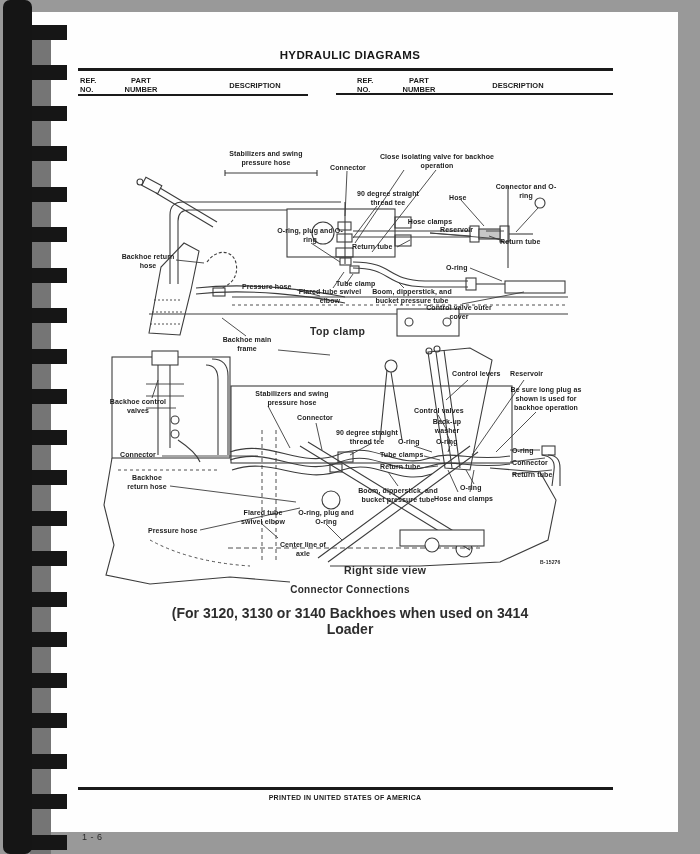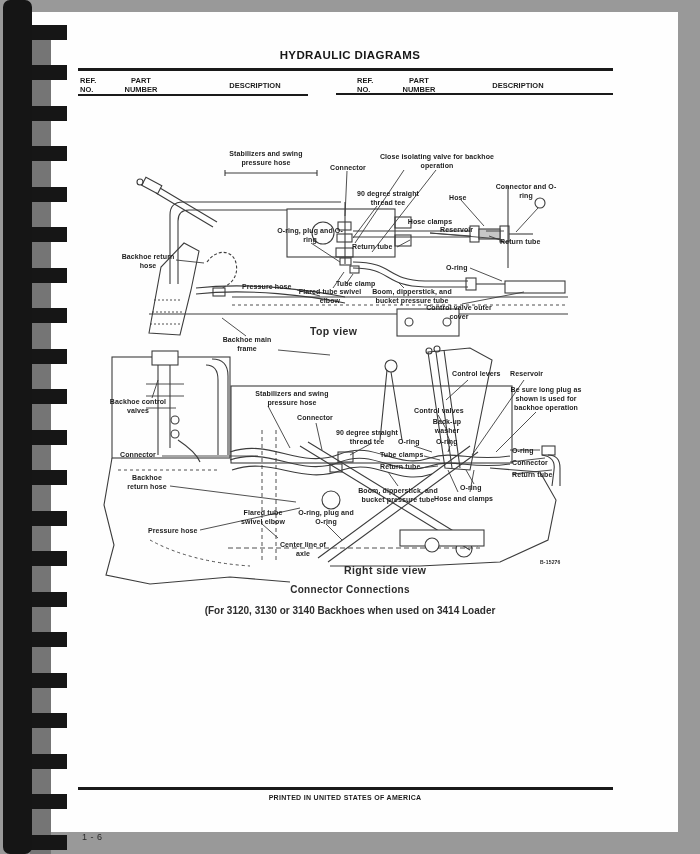--- a/index.html
+++ b/index.html
@@ -21,21 +21,21 @@
     background:repeating-linear-gradient(to bottom,#161616 0 15px,rgba(0,0,0,0) 15px 40.5px);}
   
   .ttl{position:absolute;font-weight:bold;color:#171717;font-size:11.5px;letter-spacing:.4px;text-align:center;}
   .rule{position:absolute;background:#1a1a1a;}
   .th{position:absolute;font-size:7.5px;font-weight:bold;color:#1b1b1b;line-height:1.25;}
   .lbl{position:absolute;font-size:7px;font-weight:bold;color:#1d1d1d;line-height:1.3;text-align:center;letter-spacing:.1px;}
   .lbl.la{text-align:left;}
   .viewcap{position:absolute;font-size:10.5px;font-weight:bold;color:#2b2b2b;letter-spacing:.4px;}
   .figno{position:absolute;font-size:5px;font-weight:bold;color:#2a2a2a;letter-spacing:.2px;}
   .figcap-title{position:absolute;font-size:10px;font-weight:bold;color:#2d2d2d;text-align:center;letter-spacing:.3px;}
-  .figcap-line{position:absolute;font-size:10px;font-weight:bold;color:#2d2d2d;text-align:center;}
+  .figcap-line{position:absolute;font-size:14px;font-weight:bold;color:#2d2d2d;text-align:center;}
   .footer-page{position:absolute;font-size:9px;color:#2a2a2a;letter-spacing:.5px;margin-top:38px;}
   .footer-note{position:absolute;font-size:7px;font-weight:bold;color:#1b1b1b;text-align:center;letter-spacing:.3px;}
   svg{position:absolute;left:0;top:0;}
 </style>
 </head>
 <body>
 
 <div id="root">
   <div class="page"></div>
 
@@ -195,21 +195,21 @@
   <div class="lbl" style="left:276px;top:226px;width:68px;">O-ring, plug and O-ring</div>
   <div class="lbl la" style="left:352px;top:242px;width:56px;">Return tube</div>
   <div class="lbl" style="left:120px;top:252px;width:56px;">Backhoe return hose</div>
   <div class="lbl la" style="left:446px;top:263px;width:36px;">O-ring</div>
   <div class="lbl la" style="left:242px;top:282px;width:64px;">Pressure hose</div>
   <div class="lbl la" style="left:336px;top:279px;width:56px;">Tube clamp</div>
   <div class="lbl" style="left:298px;top:287px;width:64px;">Flared tube swivel elbow</div>
   <div class="lbl" style="left:362px;top:287px;width:100px;">Boom, dipperstick, and bucket pressure tube</div>
   <div class="lbl" style="left:424px;top:303px;width:70px;">Control valve outer cover</div>
   <div class="lbl" style="left:218px;top:335px;width:58px;">Backhoe main frame</div>
-  <div class="viewcap" style="left:310px;top:325px;">Top view</div>
+  <div class="viewcap" style="left:310px;top:325px;">Top clamp</div>
 
   <div class="lbl" style="left:104px;top:397px;width:68px;">Backhoe control valves</div>
   <div class="lbl" style="left:242px;top:389px;width:100px;">Stabilizers and swing pressure hose</div>
   <div class="lbl" style="left:286px;top:413px;width:58px;">Connector</div>
   <div class="lbl la" style="left:452px;top:369px;width:70px;">Control levers</div>
   <div class="lbl la" style="left:510px;top:369px;width:44px;">Reservoir</div>
   <div class="lbl" style="left:500px;top:385px;width:92px;">Be sure long plug as shown is used for backhoe operation</div>
   <div class="lbl la" style="left:414px;top:406px;width:50px;">Control valves</div>
   <div class="lbl" style="left:424px;top:417px;width:46px;">Back-up washer</div>
   <div class="lbl" style="left:332px;top:428px;width:70px;">90 degree straight thread tee</div>

